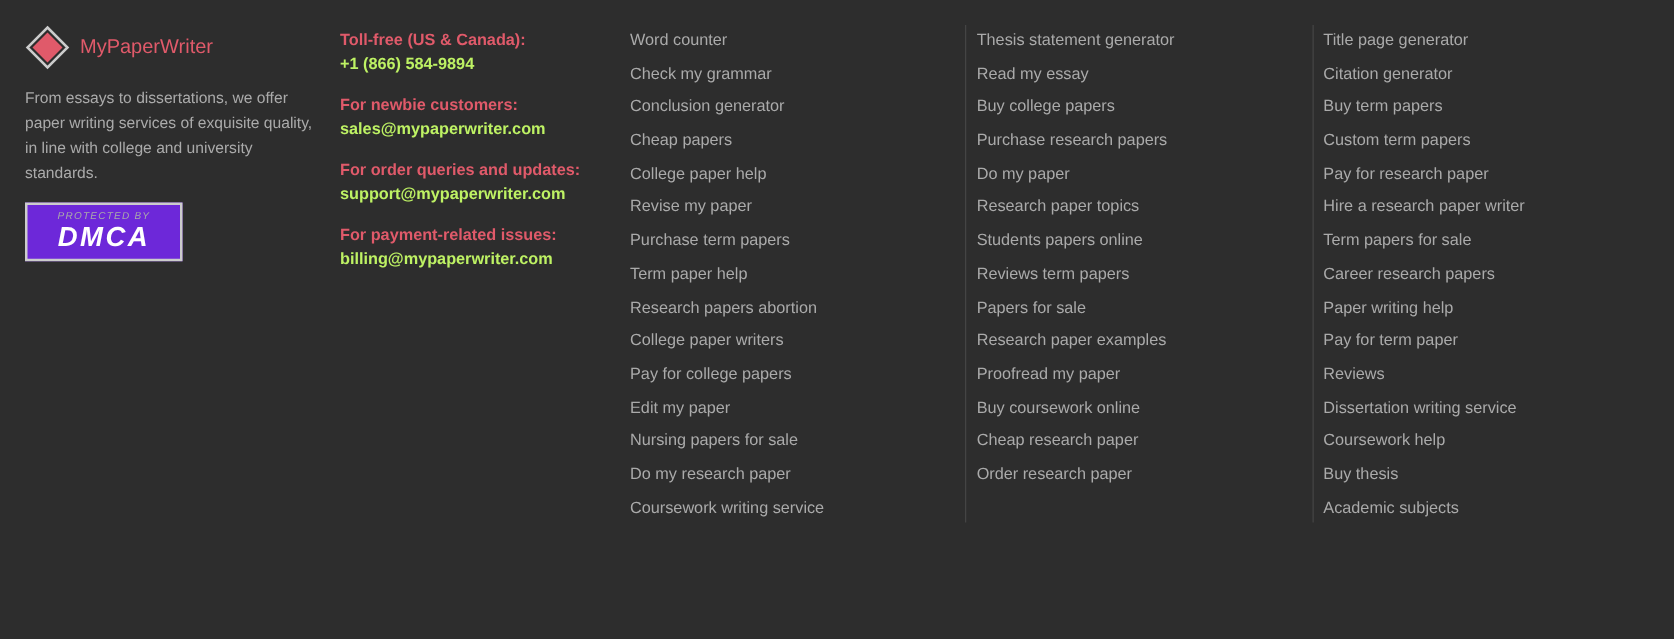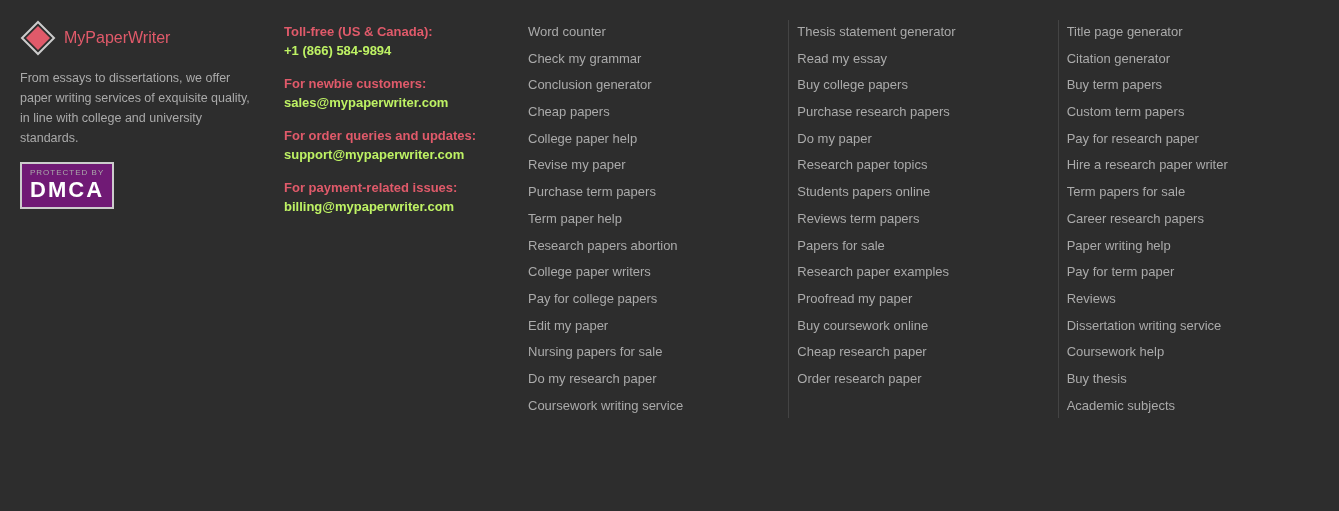--- a/index.html
+++ b/index.html
@@ -6,21 +6,21 @@
     body {
       background-color: #2d2d2d;
       color: #ccc;
       font-family: Arial, sans-serif;
       font-size: 13px;
       min-height: 511px;
     }
     .footer-container {
       display: flex;
       padding: 20px 20px;
-      gap: 24px;
+      gap: 12px;
       max-width: 1339px;
     }
     .col-brand {
       min-width: 240px;
       max-width: 240px;
     }
     .logo-area {
       display: flex;
       align-items: center;
       gap: 8px;
@@ -40,22 +40,23 @@
     }
     .brand-desc {
       font-size: 12.5px;
       color: #aaa;
       line-height: 1.6;
       margin-bottom: 14px;
     }
     .dmca-badge {
       display: inline-block;
       border: 2px solid #ccc;
-      padding: 4px 8px;
-      background: #701a75;
+      padding: 4px 24px;
+      background: #6d28d9;
+      font-style: italic;
     }
     .dmca-top {
       font-size: 8px;
       color: #aaa;
       letter-spacing: 1px;
       text-align: center;
     }
     .dmca-main {
       font-size: 22px;
       font-weight: bold;

